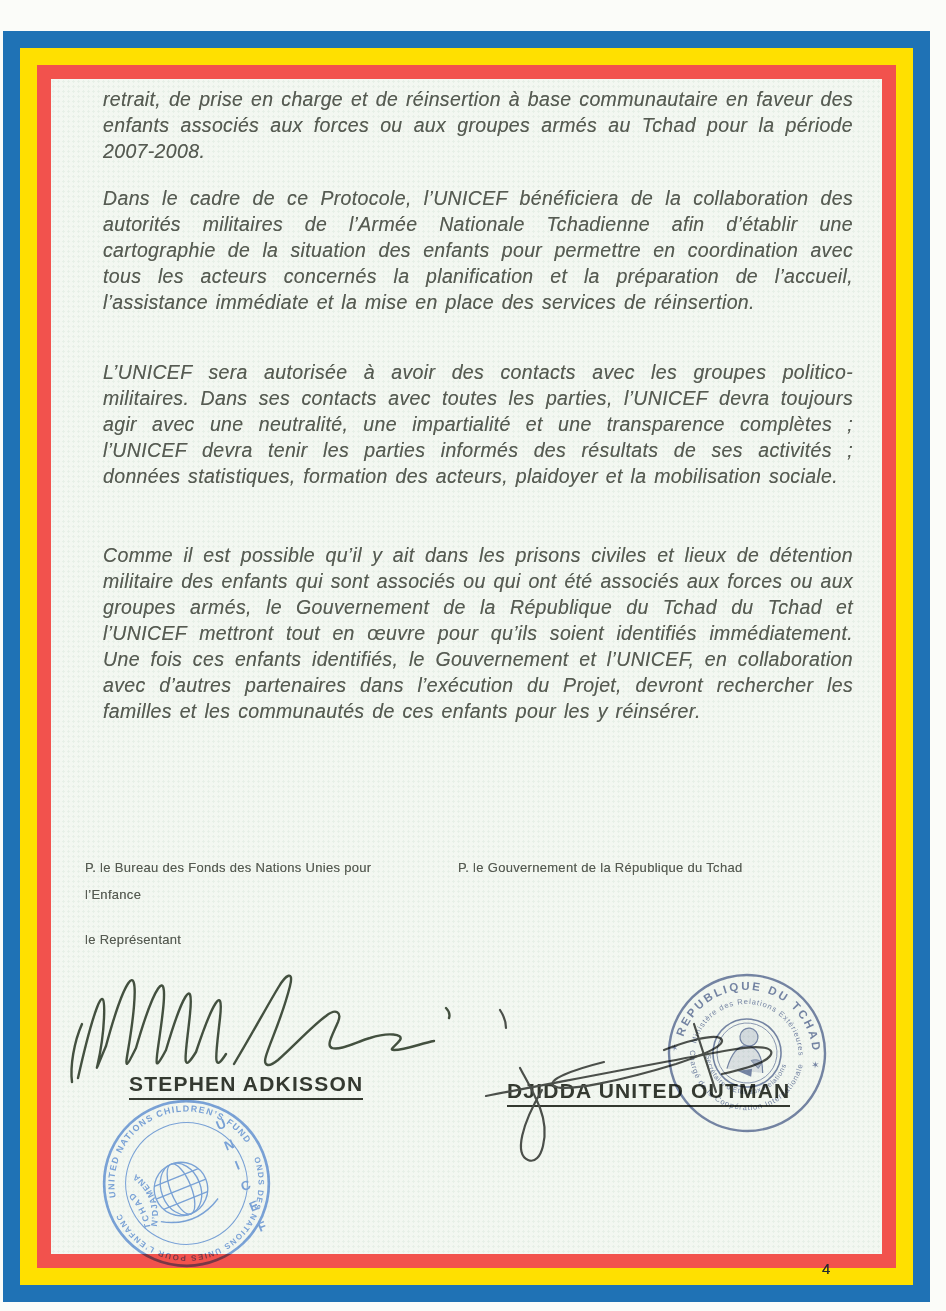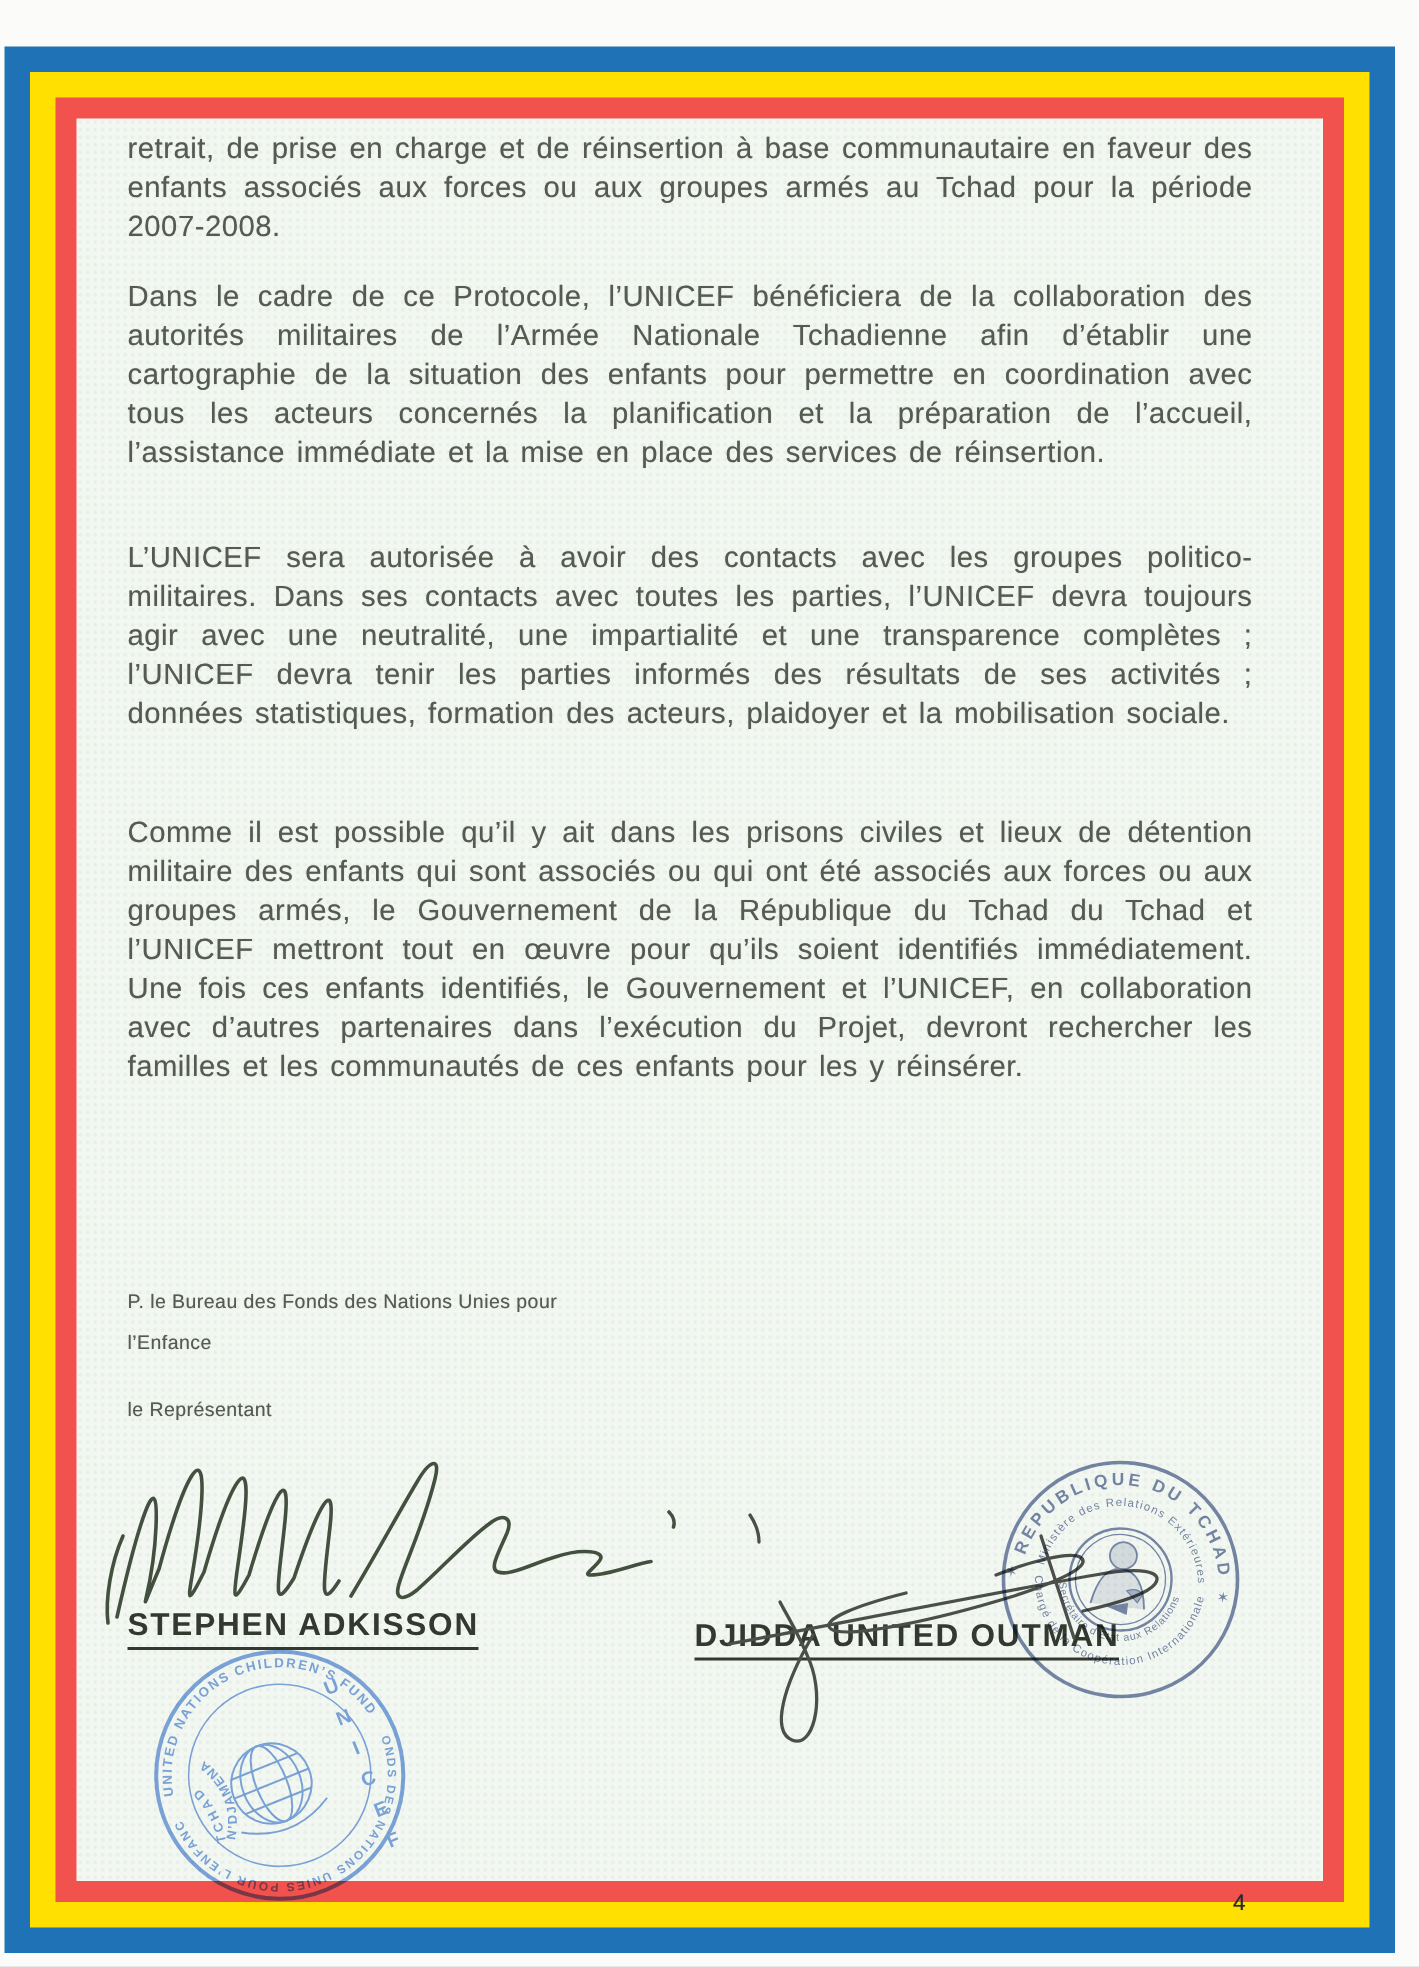--- a/index.html
+++ b/index.html
@@ -17,33 +17,34 @@
   .frame-yellow { width:100%; height:100%; background:var(--border_yellow,#ffe000); padding:17px; box-sizing:border-box; }
   .frame-red { width:100%; height:100%; background:var(--border_red,#f2524d); padding:14px; box-sizing:border-box; }
   .paper {
     width:100%; height:100%;
     background-color:var(--paper,#f3f7f1);
     background-image:radial-gradient(rgba(130,175,150,0.10) 1px, transparent 1.4px);
     background-size:5px 5px;
   }
   .content { position:absolute; inset:0; z-index:3; }
   .para {
-    position:absolute; left:85px; width:750px; margin:0;
+    position:absolute; left:103px; width:750px; margin:0;
     font-size:19.5px; line-height:26px; color:var(--ink,#565b52);
     text-align:justify; letter-spacing:0.35px; word-spacing:2px;
     text-shadow:0 0 0.5px rgba(86,91,82,0.55);
+    font-style:italic;
   }
   .para-closing { text-indent:95px; word-spacing:7px; }
   .sig-label {
     position:absolute; font-size:13px; line-height:27px;
     color:var(--ink,#565b52); letter-spacing:0.3px;
     text-shadow:0 0 0.5px rgba(86,91,82,0.55);
   }
   .sig-name { position:absolute; font-size:21px; font-weight:bold; letter-spacing:1.2px; color:var(--name_ink,#343930); }
-  .sig-name span { display:inline-block; border-bottom:2.5px solid var(--name_ink,#343930); padding-bottom:2px; }
+  .sig-name span { display:inline-block; border-bottom:2.5px solid var(--name_ink,#343930); padding-bottom:2px;margin-left:44px; }
   .signature { position:absolute; z-index:4; }
   .stamp { position:absolute; z-index:4; opacity:0.86; mix-blend-mode:multiply; }
   .stamp svg { overflow:visible; }
   .stamp-tchad { left:662px; top:968px; width:170px; height:170px; color:var(--tchad_stamp,#64749f); transform:rotate(7deg); }
   .stamp-unicef { left:99px; top:1096px; width:175px; height:175px; color:var(--unicef_stamp,#6b99e0); transform:rotate(-22deg); }
   .tc-title { font-size:11.5px; font-weight:bold; letter-spacing:2.4px; fill:currentColor; }
   .tc-small { font-size:7.6px; letter-spacing:0.9px; fill:currentColor; }
   .tc-tiny  { font-size:7px; letter-spacing:0.6px; fill:currentColor; }
   .tc-star  { font-size:10px; fill:currentColor; }
   .un-ring  { font-size:8.6px; font-weight:bold; letter-spacing:1.3px; fill:currentColor; }
@@ -74,20 +75,21 @@
   </div>
 
   <div class="content">
 
     <p class="para" style="top:86px">retrait, de prise en charge et de réinsertion à base communautaire en faveur des enfants associés aux forces ou aux groupes armés au Tchad pour la période 2007-2008.</p>
     <p class="para" style="top:185px">Dans le cadre de ce Protocole, l’UNICEF bénéficiera de la collaboration des autorités militaires de l’Armée Nationale Tchadienne afin d’établir une cartographie de la situation des enfants pour permettre en coordination avec tous les acteurs concernés la planification et la préparation de l’accueil, l’assistance immédiate et la mise en place des services de réinsertion.</p>
     <p class="para" style="top:359px">L’UNICEF sera autorisée à avoir des contacts avec les groupes politico-militaires. Dans ses contacts avec toutes les parties, l’UNICEF devra toujours agir avec une neutralité, une impartialité et une transparence complètes ; l’UNICEF devra tenir les parties informés des résultats de ses activités ; données statistiques, formation des acteurs, plaidoyer et la mobilisation sociale.</p>
     <p class="para" style="top:542px">Comme il est possible qu’il y ait dans les prisons civiles et lieux de détention militaire des enfants qui sont associés ou qui ont été associés aux forces ou aux groupes armés, le Gouvernement de la République du Tchad du Tchad et l’UNICEF mettront tout en œuvre pour qu’ils soient identifiés immédiatement. Une fois ces enfants identifiés, le Gouvernement et l’UNICEF, en collaboration avec d’autres partenaires dans l’exécution du Projet, devront rechercher les familles et les communautés de ces enfants pour les y réinsérer.</p>
 
     <div class="sig-label" style="left:85px;  top:854px; width:315px">P. le Bureau des Fonds des Nations Unies pour l’Enfance</div>
+    <div class="sig-label" style="left:458px; top:854px; width:350px">P. le Gouvernement de la République du Tchad</div>
     <div class="sig-label" style="left:85px;  top:926px; width:315px">le Représentant</div>
 
     <svg class="signature" style="left:66px; top:946px" width="400" height="158" viewBox="0 0 400 158">
       <g fill="none" stroke="#43503f" stroke-width="2.4" stroke-linecap="round" stroke-linejoin="round">
         <path d="M6 136 C4 120 8 96 16 78"></path>
         <path d="M12 132 C26 70 40 26 38 72 C36 118 22 142 40 100 C58 34 72 12 68 60 C64 108 52 138 70 102 C88 40 102 18 97 64 C92 110 84 134 100 104 C116 50 128 28 124 68 C120 108 114 132 130 106 C146 58 158 36 154 72 C150 108 146 130 160 108"></path>
         <path d="M168 118 C186 88 200 62 212 42 C220 28 228 24 224 40 C216 72 204 96 200 110 C197 120 202 122 212 114 C228 100 246 80 260 70 C270 62 276 66 272 76 C266 90 260 100 266 102 C274 105 290 96 304 92 C322 86 338 88 334 94 C330 100 322 104 328 104 C340 104 356 97 368 95"></path>
         <path d="M380 62 C383 65 384 69 383 72"></path>
       </g>
     </svg>

